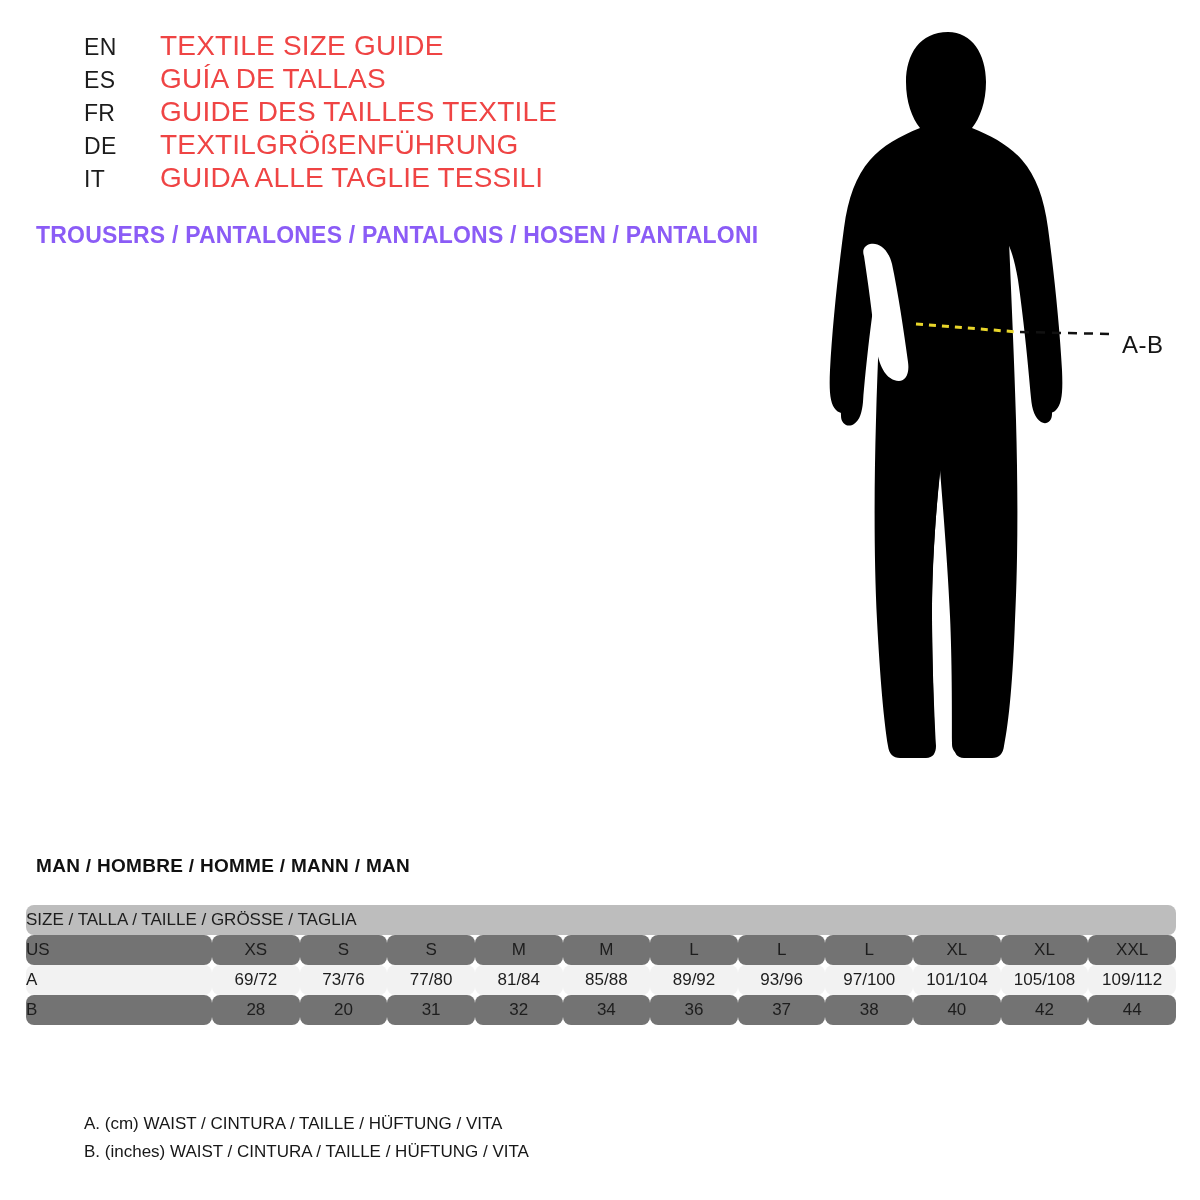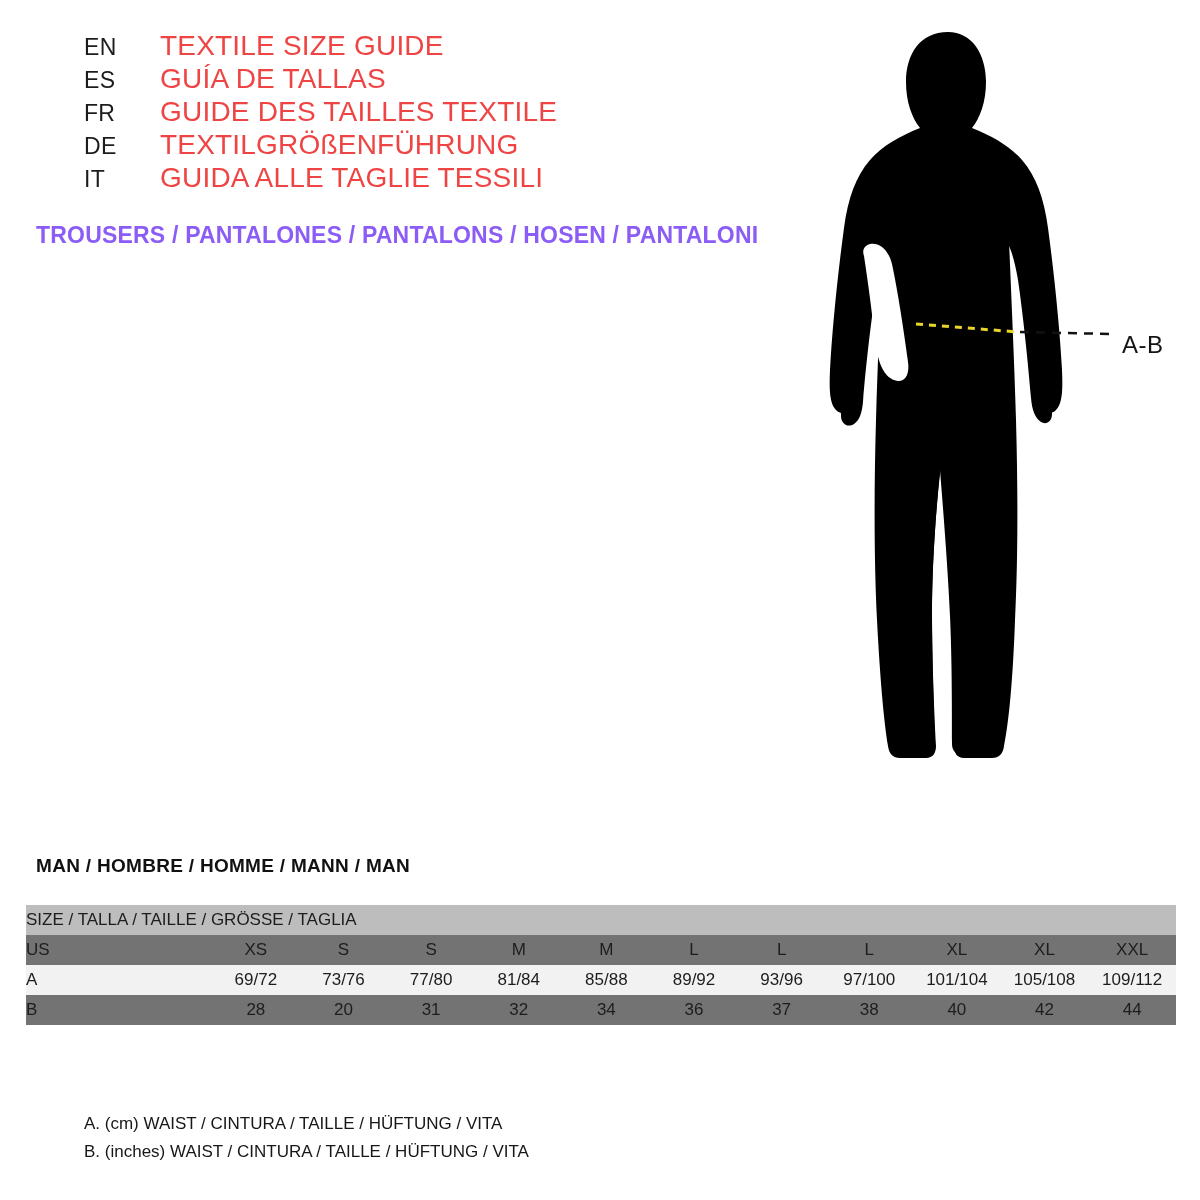--- a/index.html
+++ b/index.html
@@ -81,20 +81,21 @@
     left: 26px; top: 905px;
     width: 1150px;
     border-collapse: collapse;
     font-size: 17px;
   }
   table.size td {
     padding: 0;
     height: 30px;
     vertical-align: middle;
     color: #1d1d1d;
+    border-radius: 8px;
   }
   .hdr-row td {
     background: #bdbdbd;
     font-weight: normal;
     font-size: 17px;
     color: #1a1a1a;
     height: 31px;
   }
   .row-light td { background: #f2f2f2; }
   .row-dark td  { background: #737373; }

